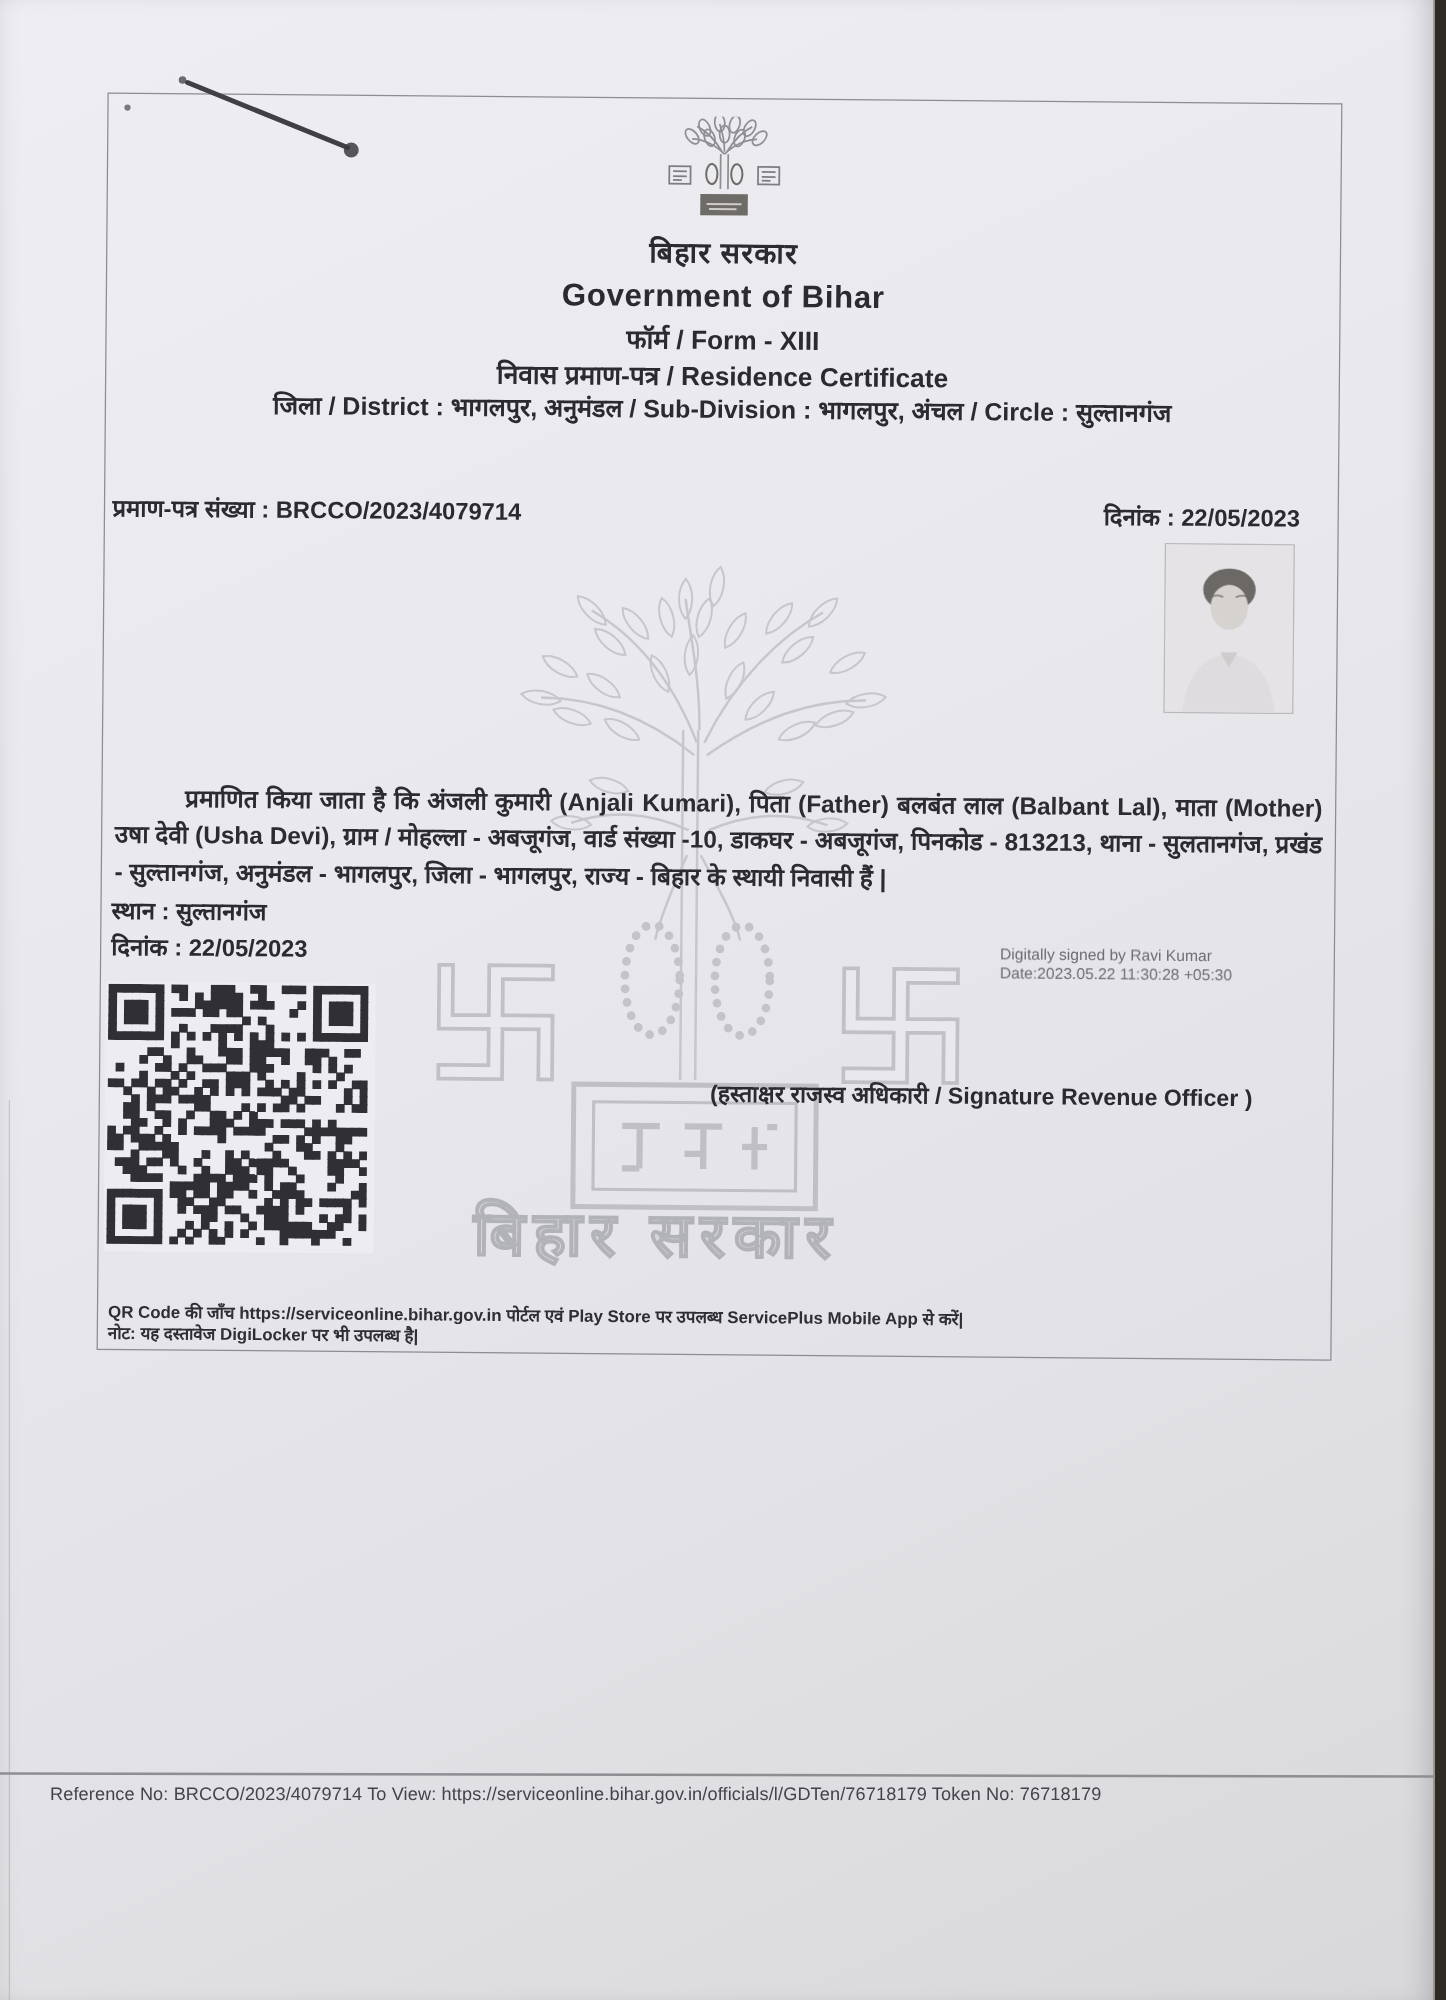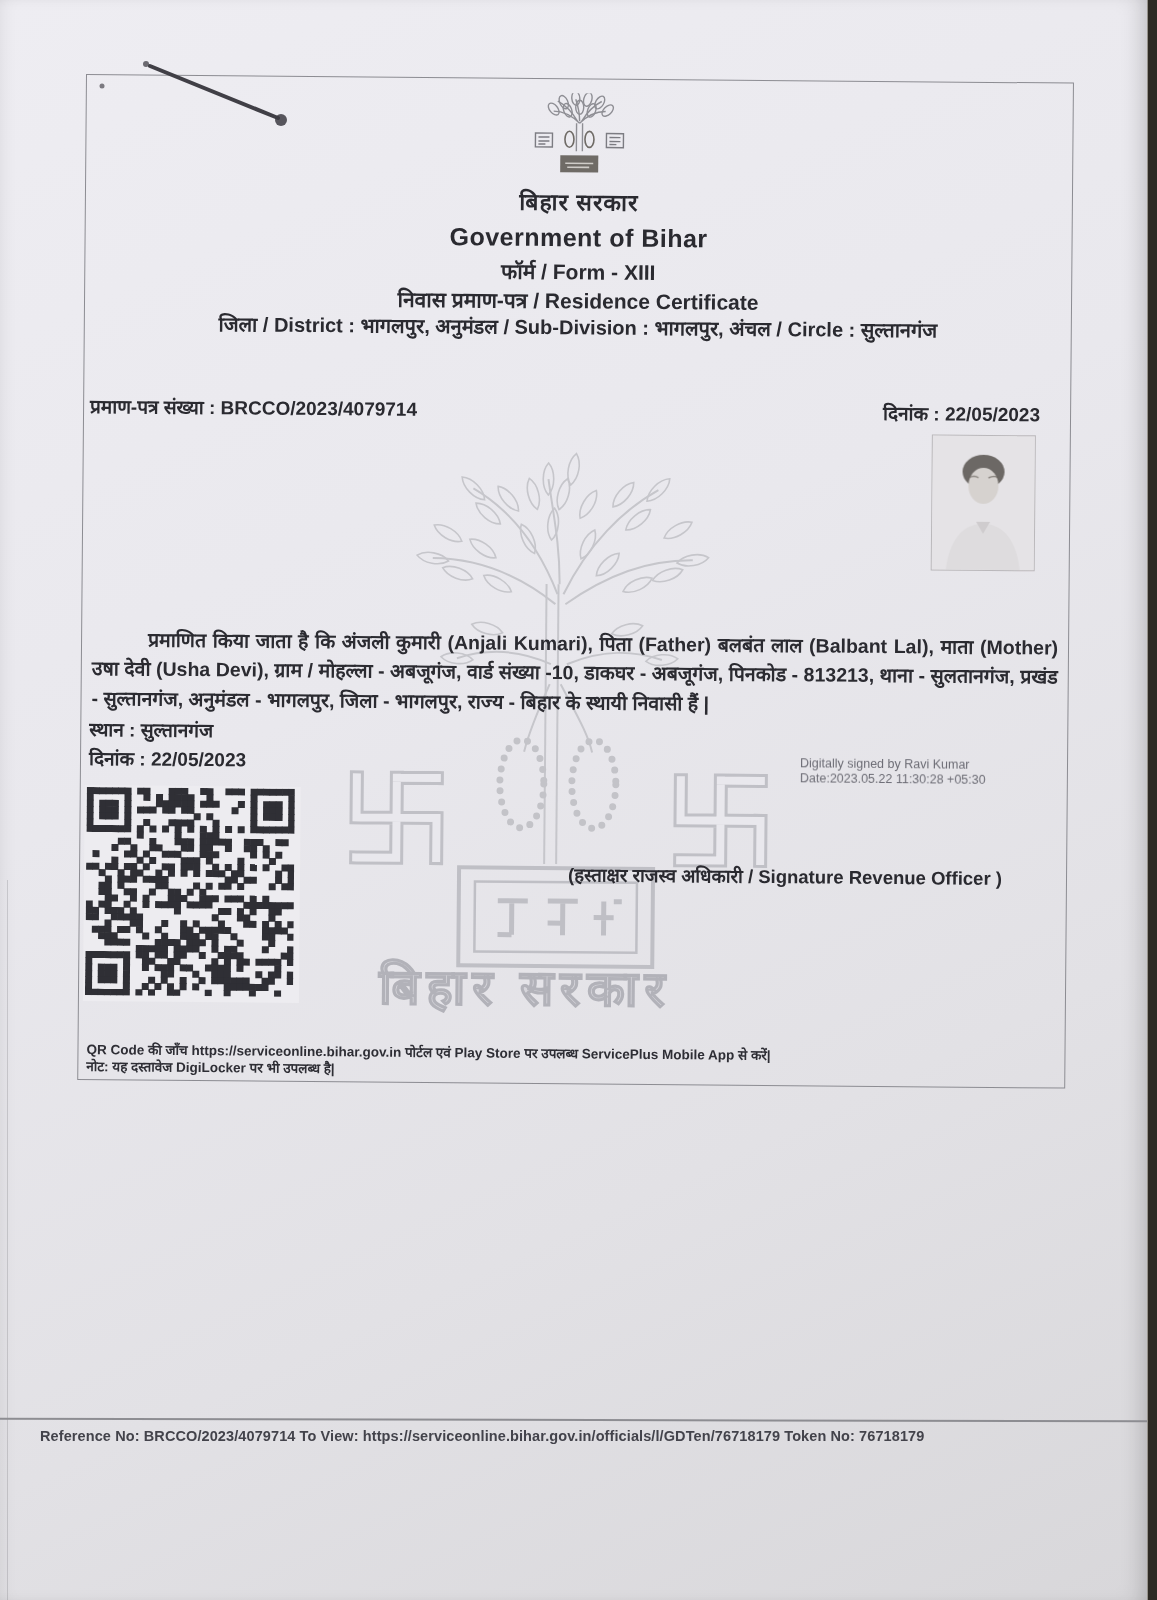--- a/index.html
+++ b/index.html
@@ -61,21 +61,21 @@
   .digital-sig{
     position:absolute;left:719px;top:675px;font-size:12.5px;line-height:15px;
     color:#5f5f68;opacity:.9;filter:blur(.25px);
   }
   .qr{position:absolute;left:4px;top:710px;width:212px;height:212px;background:#edecf0;padding:2px;}
   .sig-caption{position:absolute;left:488px;top:782px;font-size:18.5px;white-space:nowrap;}
   .sig-caption .hi{font-weight:600;}
   .sig-caption .en{font-weight:800;}
   .qr-note{position:absolute;left:8px;top:966px;font-size:13.5px;font-weight:700;line-height:17px;color:#2e2e35;}
   .footer-rule{position:absolute;left:0;top:1419px;width:1147px;height:1.5px;background:#8d8d92;transform:rotate(0.12deg);z-index:3;}
-  .footer-ref{position:absolute;left:40px;top:1428px;font-size:14.5px;font-weight:700;color:#43434b;z-index:3;letter-spacing:.1px;}
+  .footer-ref{position:absolute;left:40px;top:1428px;font-size:14.5px;font-weight:400;color:#43434b;z-index:3;letter-spacing:.1px;}
 </style>
 </head>
 <body>
 
 <div class="paper">
 
   <svg class="pen-mark" width="220" height="115" viewBox="0 0 220 115">
     <circle cx="14" cy="64" r="2.5" fill="#4a4950" opacity=".7"></circle>
     <circle cx="58" cy="42" r="3" fill="#4a4950" opacity=".8"></circle>
     <path d="M62,44 L190,96" stroke="#403f46" stroke-width="4" stroke-linecap="round" fill="none"></path>

